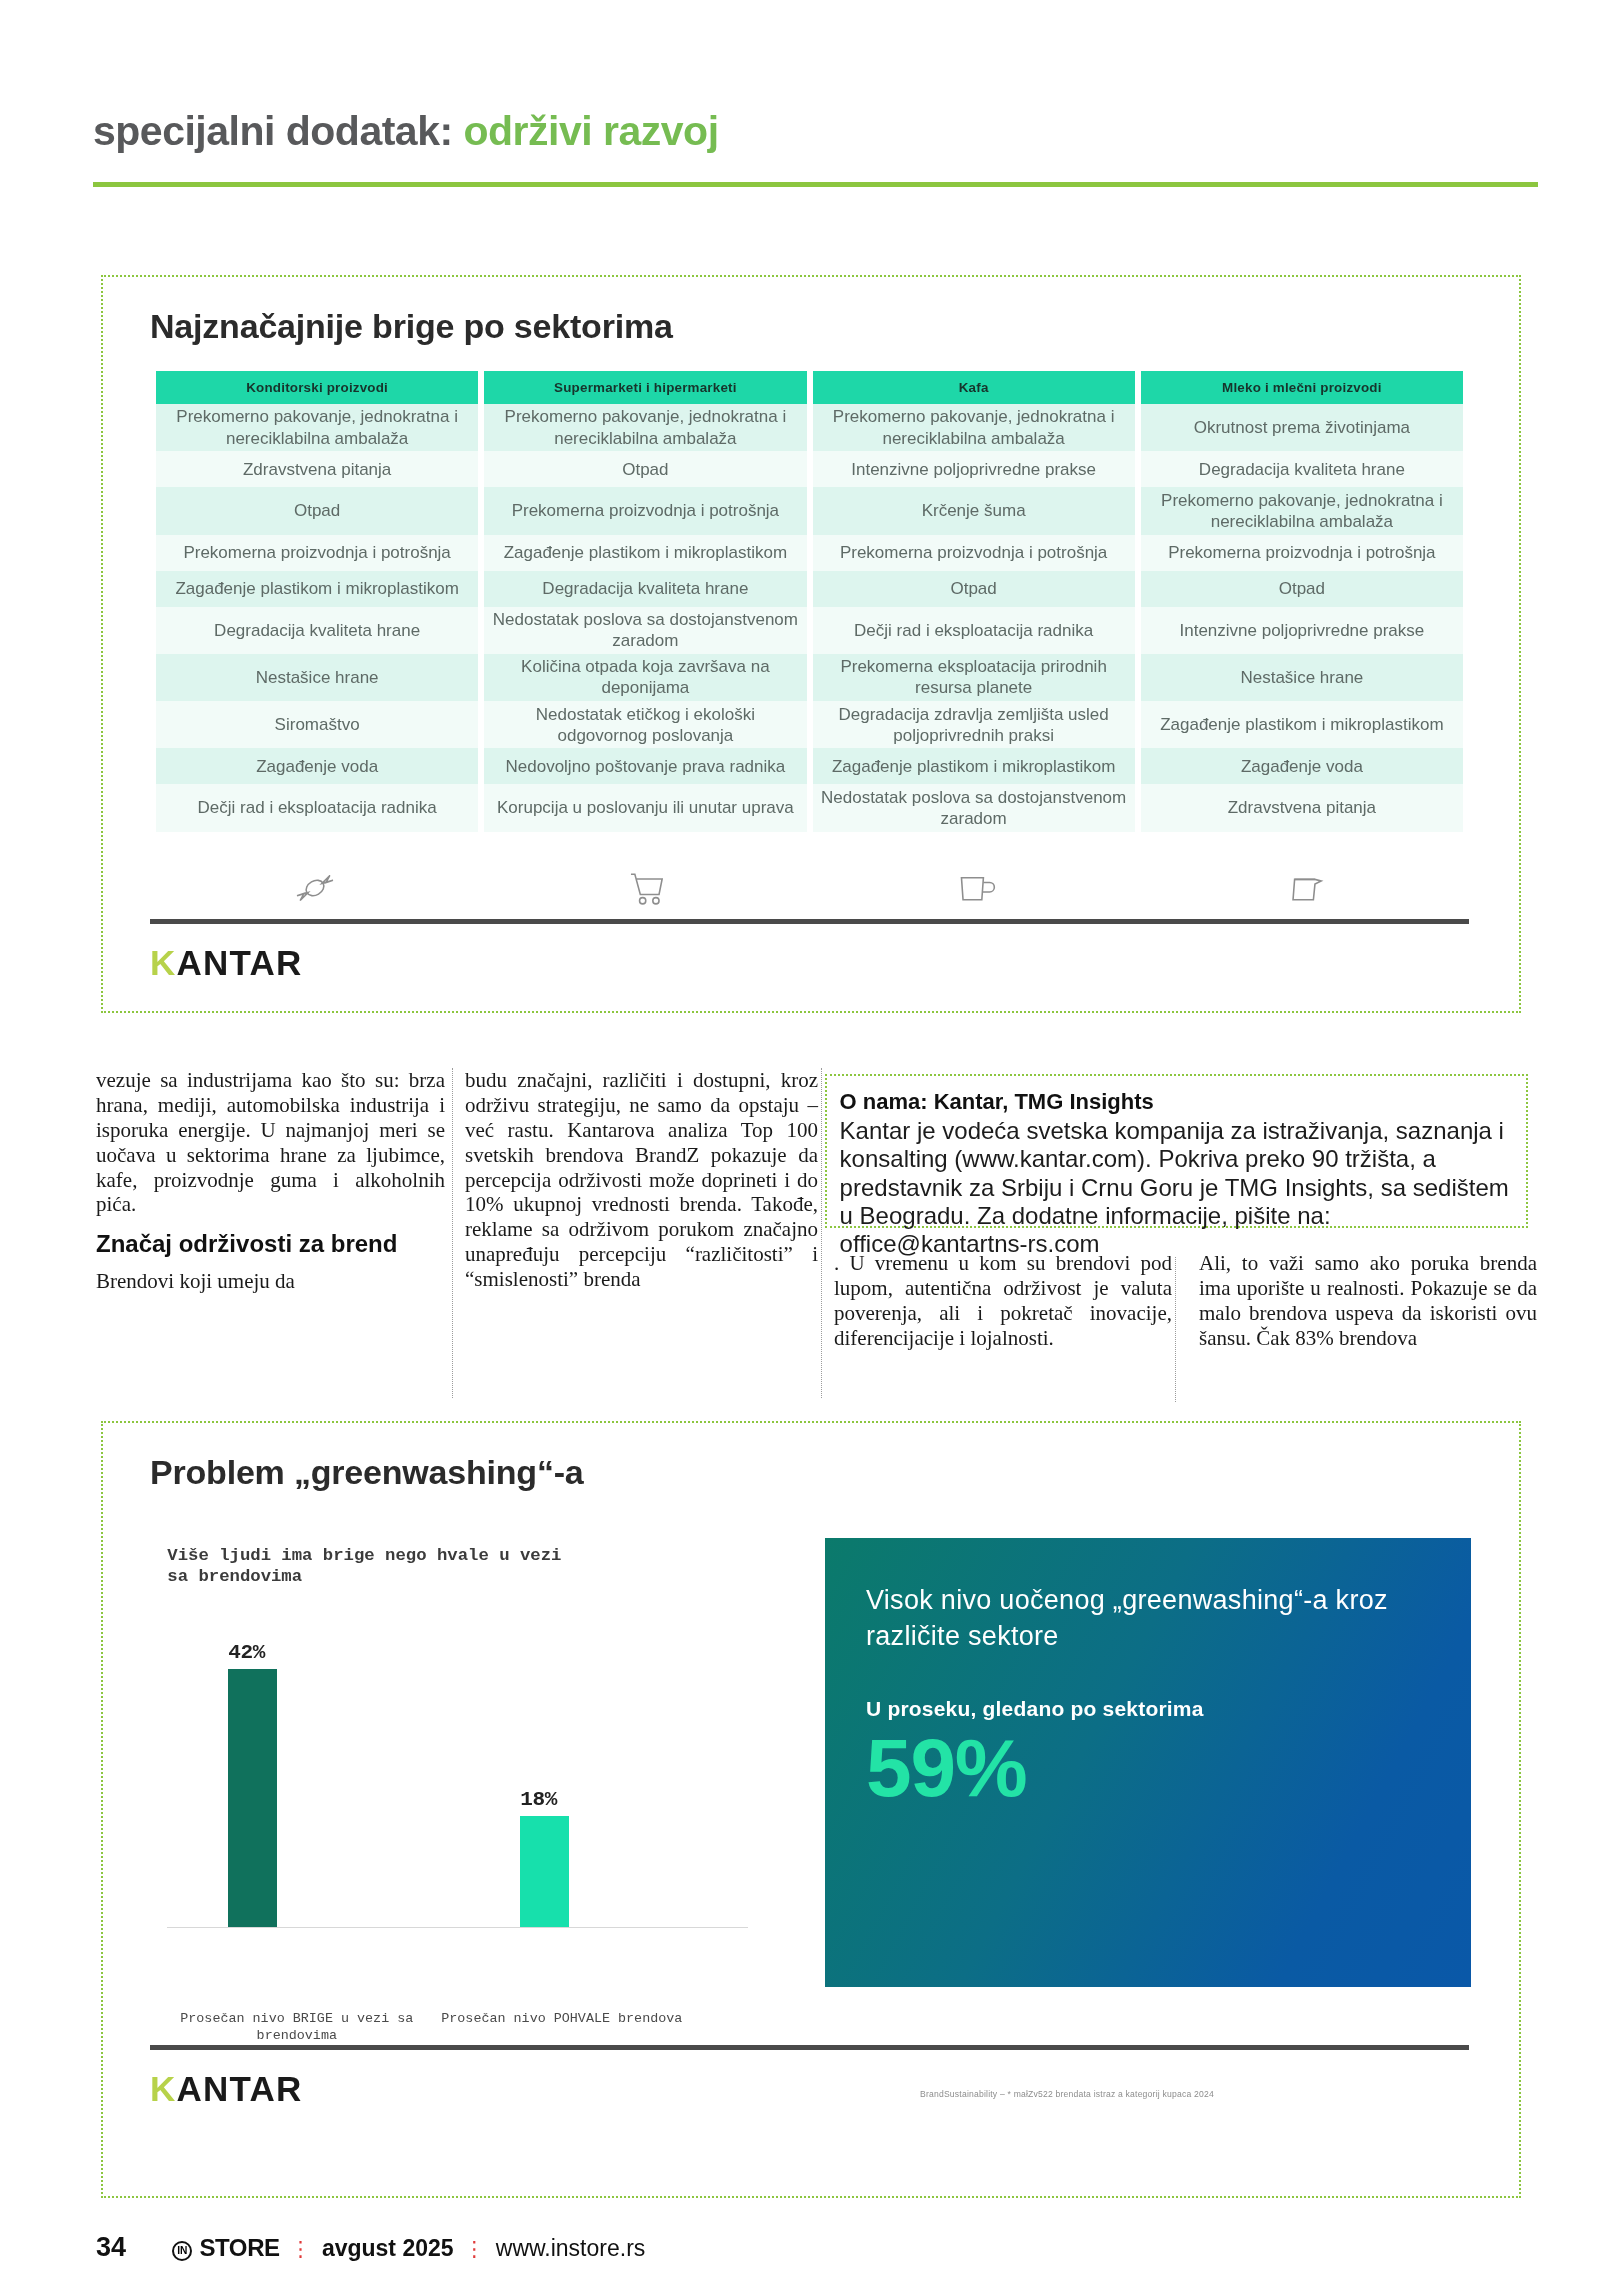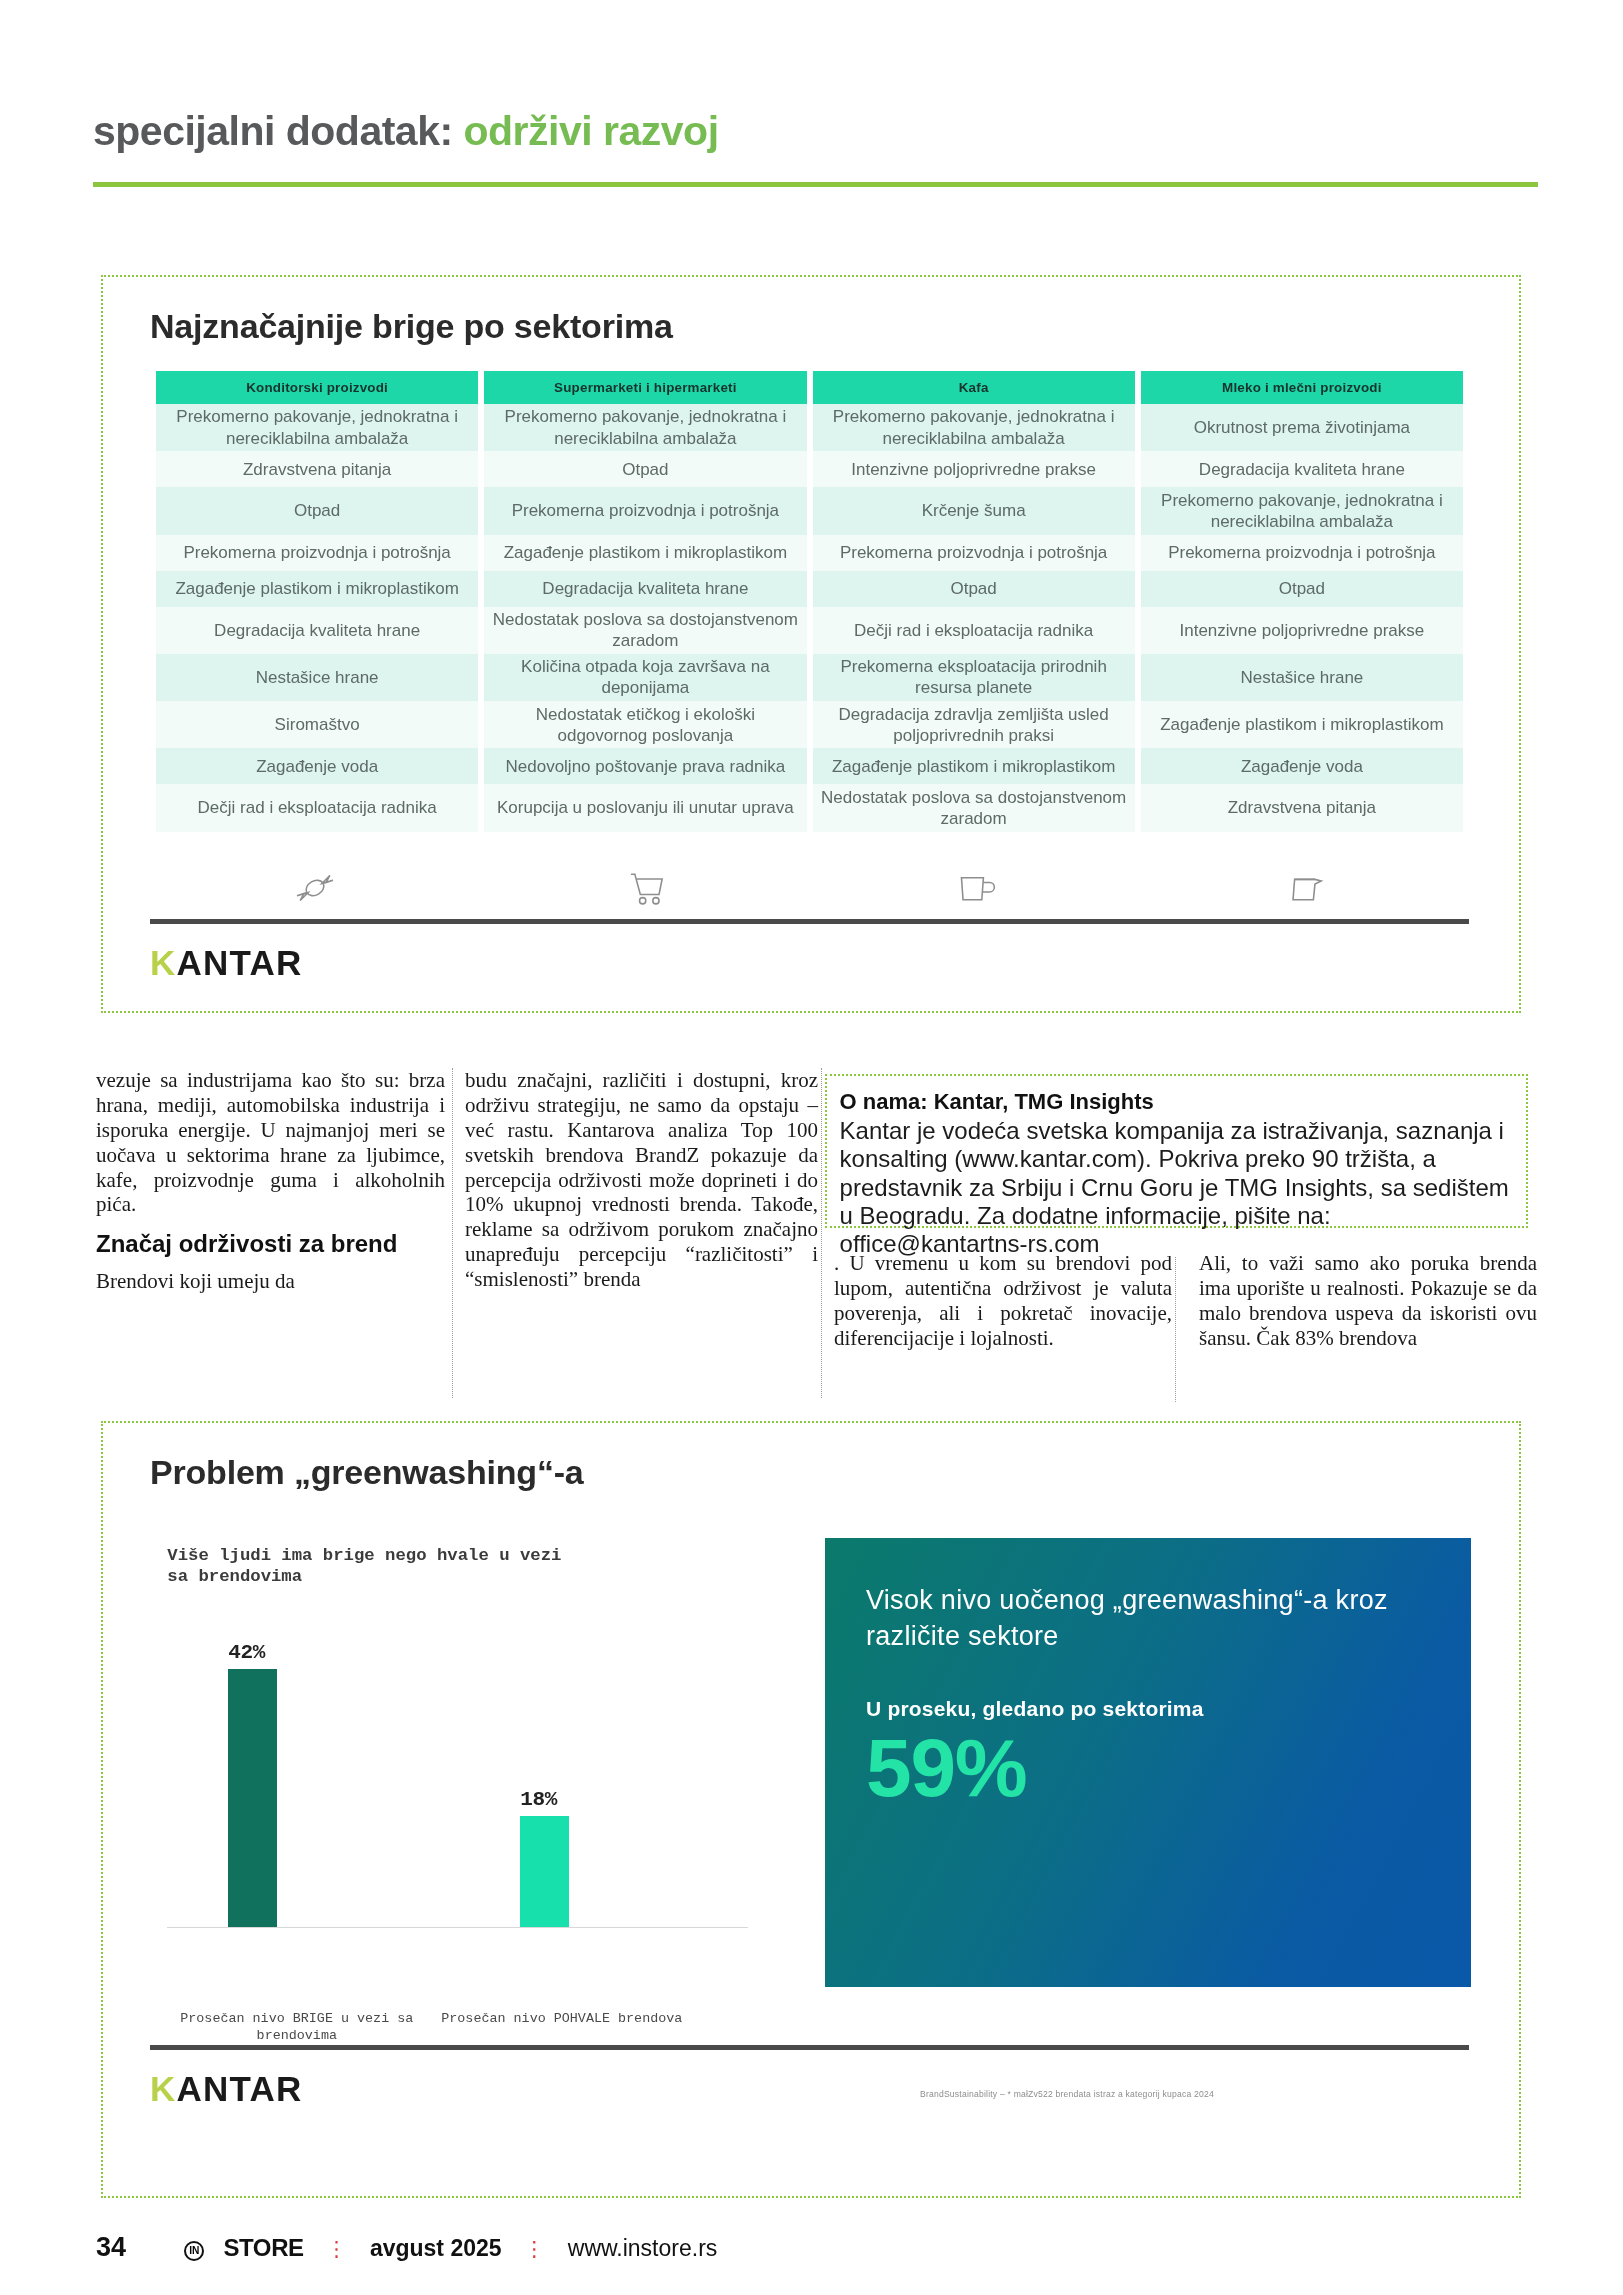--- a/index.html
+++ b/index.html
@@ -292,21 +292,21 @@
     letter-spacing: 0.2px;
   }
 
   
   .footer {
     position: absolute;
     left: 96px;
     top: 2232px;
     display: flex;
     align-items: baseline;
-    gap: 12px;
+    gap: 0;
   }
   .pg-num {
     font-size: 27px;
     font-weight: bold;
     color: #111;
     margin-right: 46px;
   }
   .in-mark {
     display: inline-flex;
     align-items: center;

